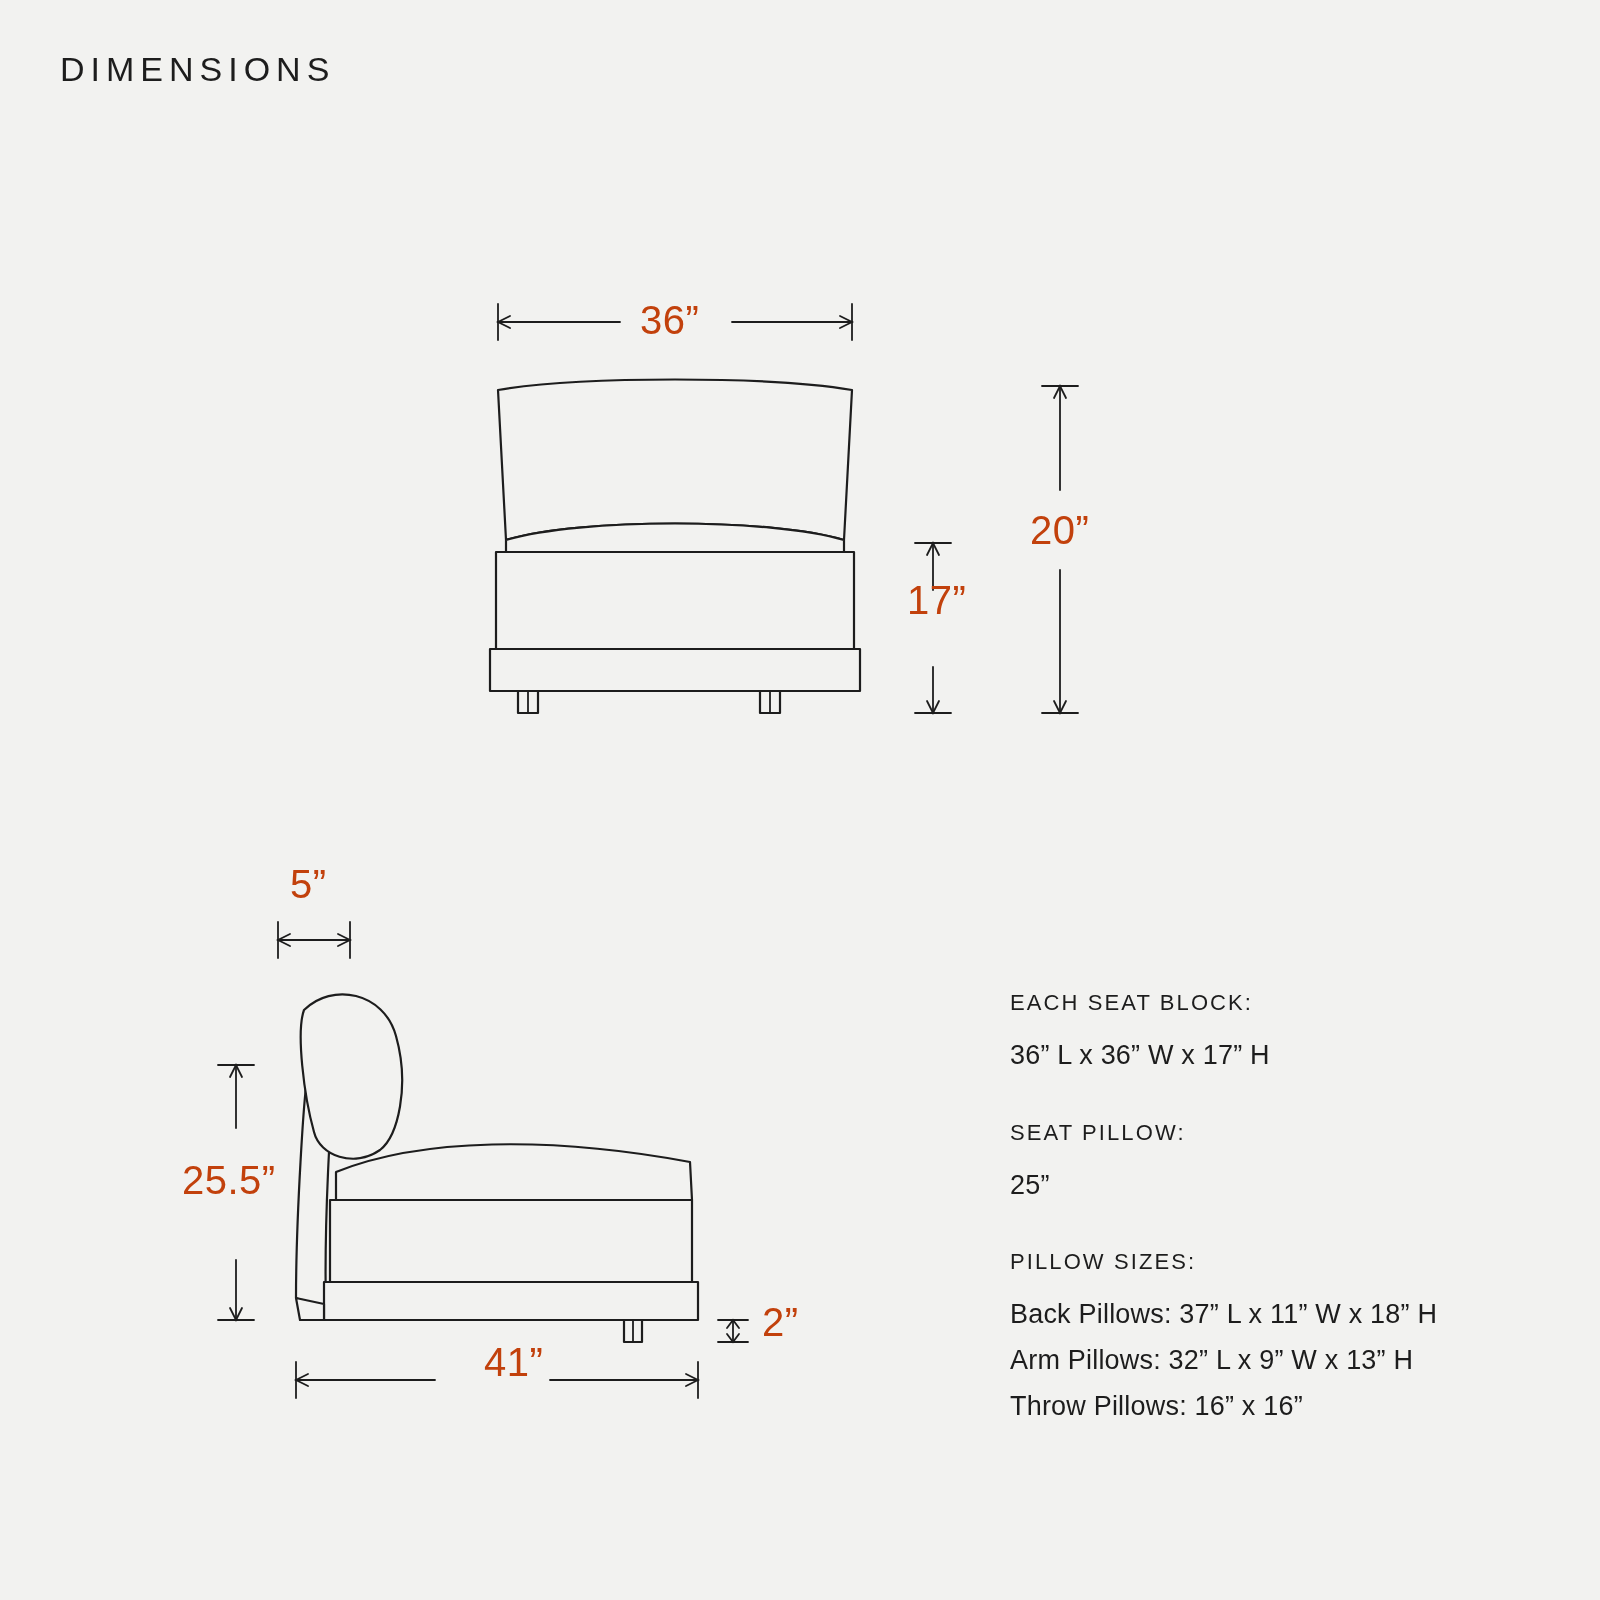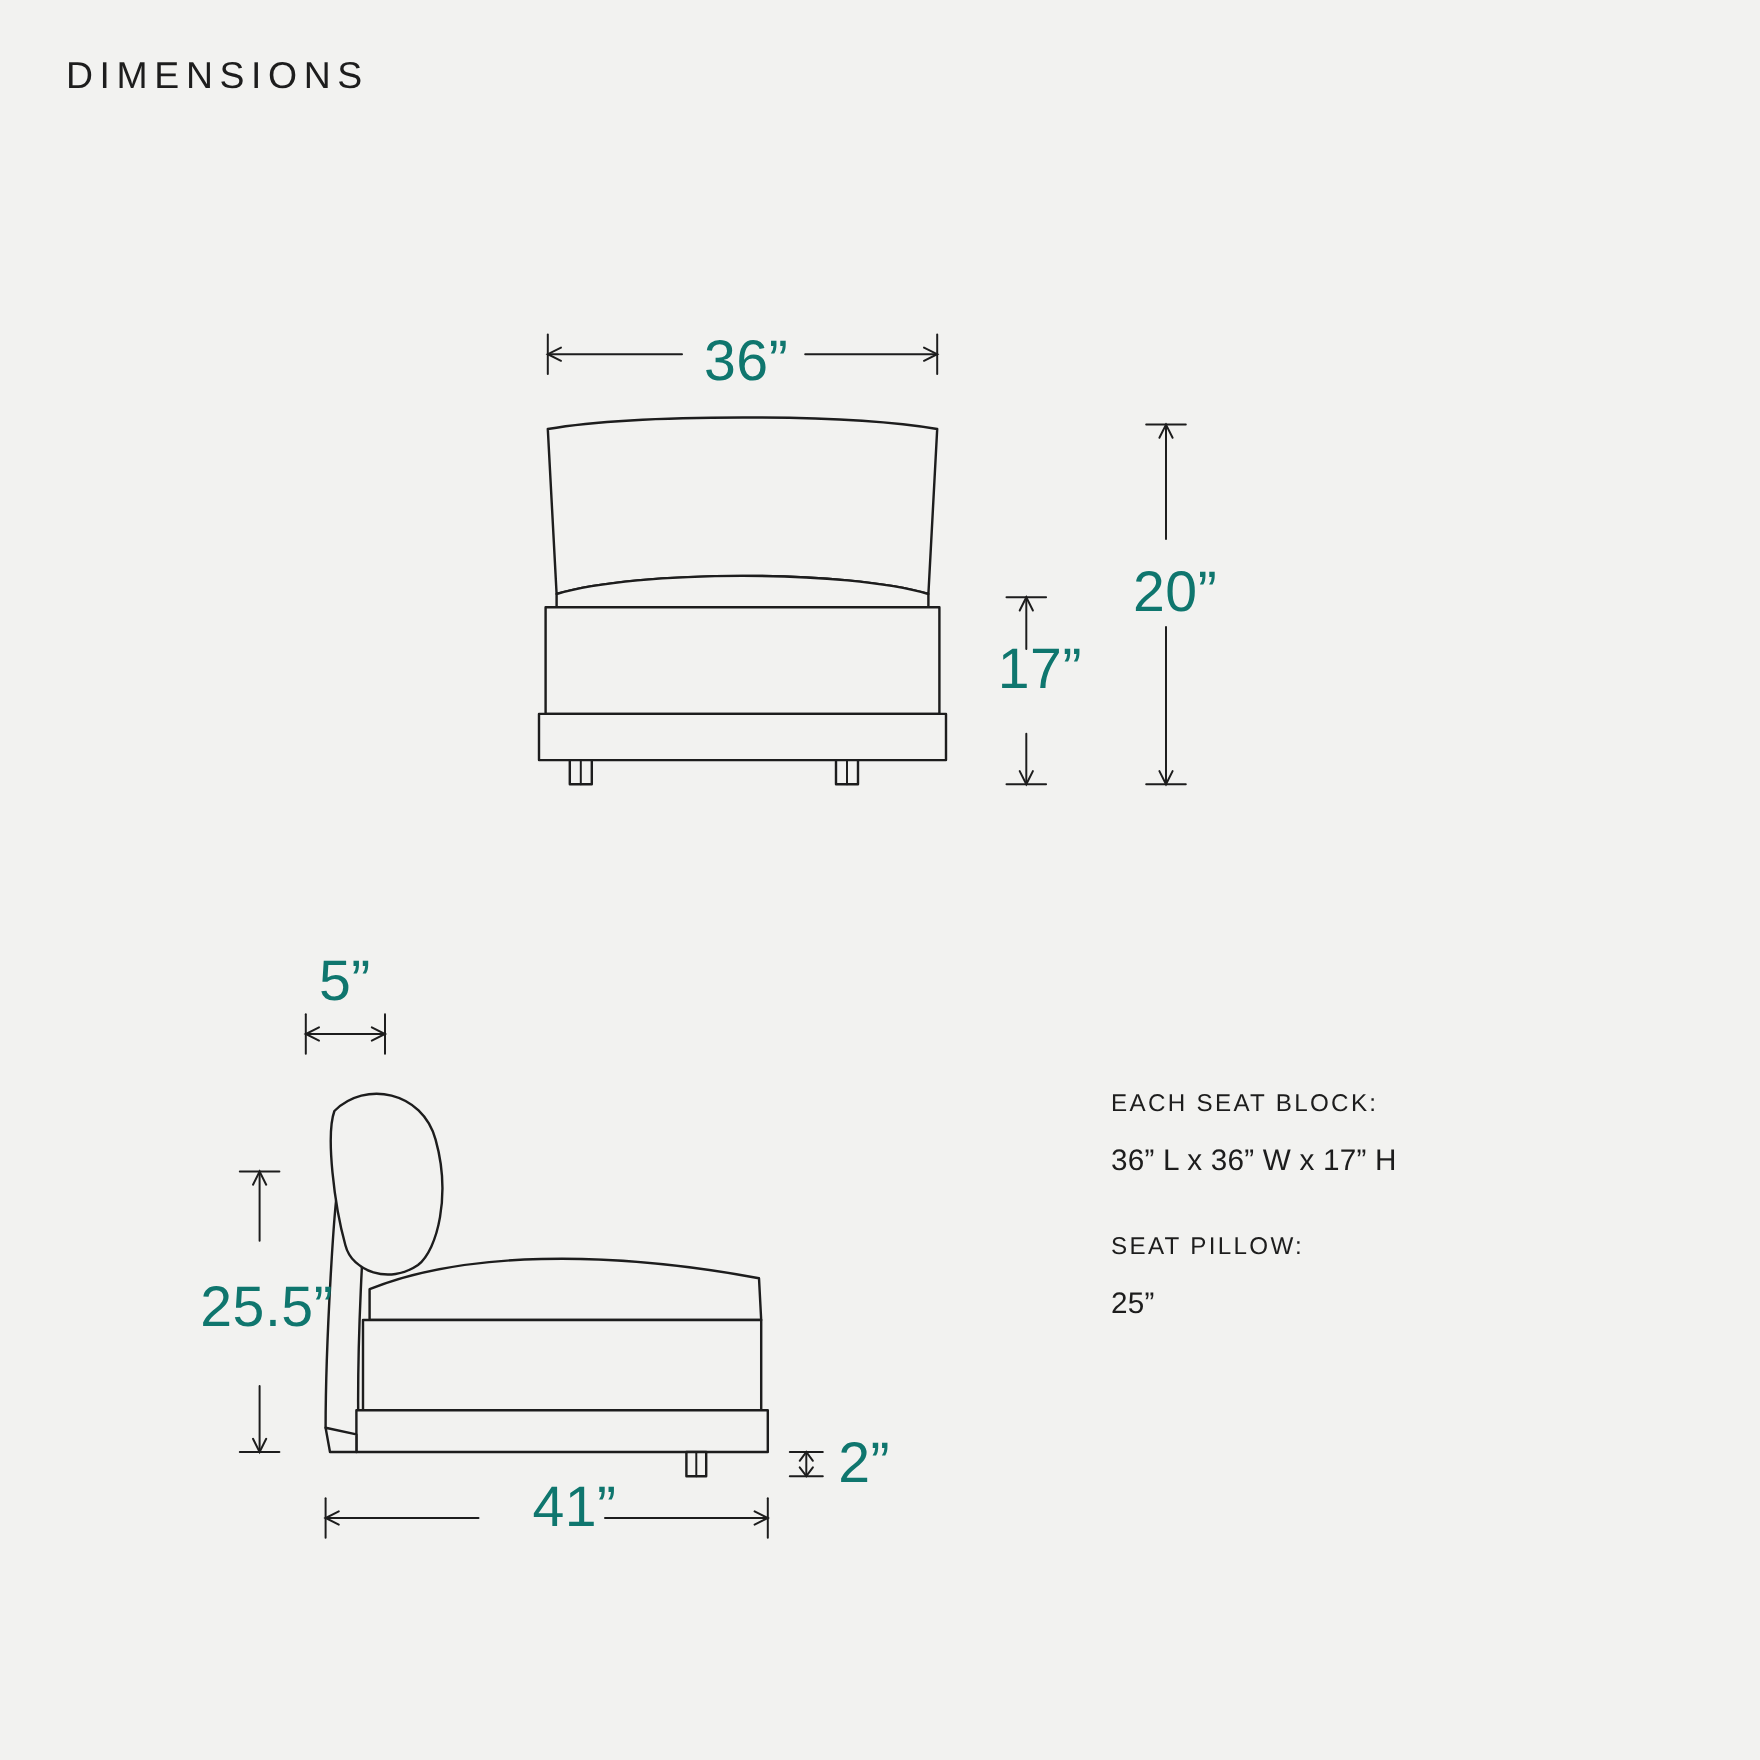--- a/index.html
+++ b/index.html
@@ -47,22 +47,22 @@
     fill: none;
     stroke-linecap: round;
   }
   .fillbody {
     fill: #f2f2f0;
   }
 
   
   .dim {
     position: absolute;
-    font-size: 52px;
-    color: #0f766e;
+    font-size: 40px;
+    color: #c2410c;
     font-weight: 400;
     white-space: nowrap;
     letter-spacing: 0.5px;
   }
 
   
   .specs {
     position: absolute;
     left: 1010px;
     top: 990px;
@@ -225,16 +225,22 @@
     <div class="spec-group">
       <div class="spec-head">EACH SEAT BLOCK:</div>
       <div class="spec-line">36” L x 36” W x 17” H</div>
     </div>
 
     <div class="spec-group">
       <div class="spec-head">SEAT PILLOW:</div>
       <div class="spec-line">25”</div>
     </div>
 
+    <div class="spec-group last">
+      <div class="spec-head">PILLOW SIZES:</div>
+      <div class="spec-line">Back Pillows: 37” L x 11” W x 18” H</div>
+      <div class="spec-line">Arm Pillows: 32” L x 9” W x 13” H</div>
+      <div class="spec-line">Throw Pillows: 16” x 16”</div>
+    </div>
 
   </div>
 
 </div>
 
 </body></html>

